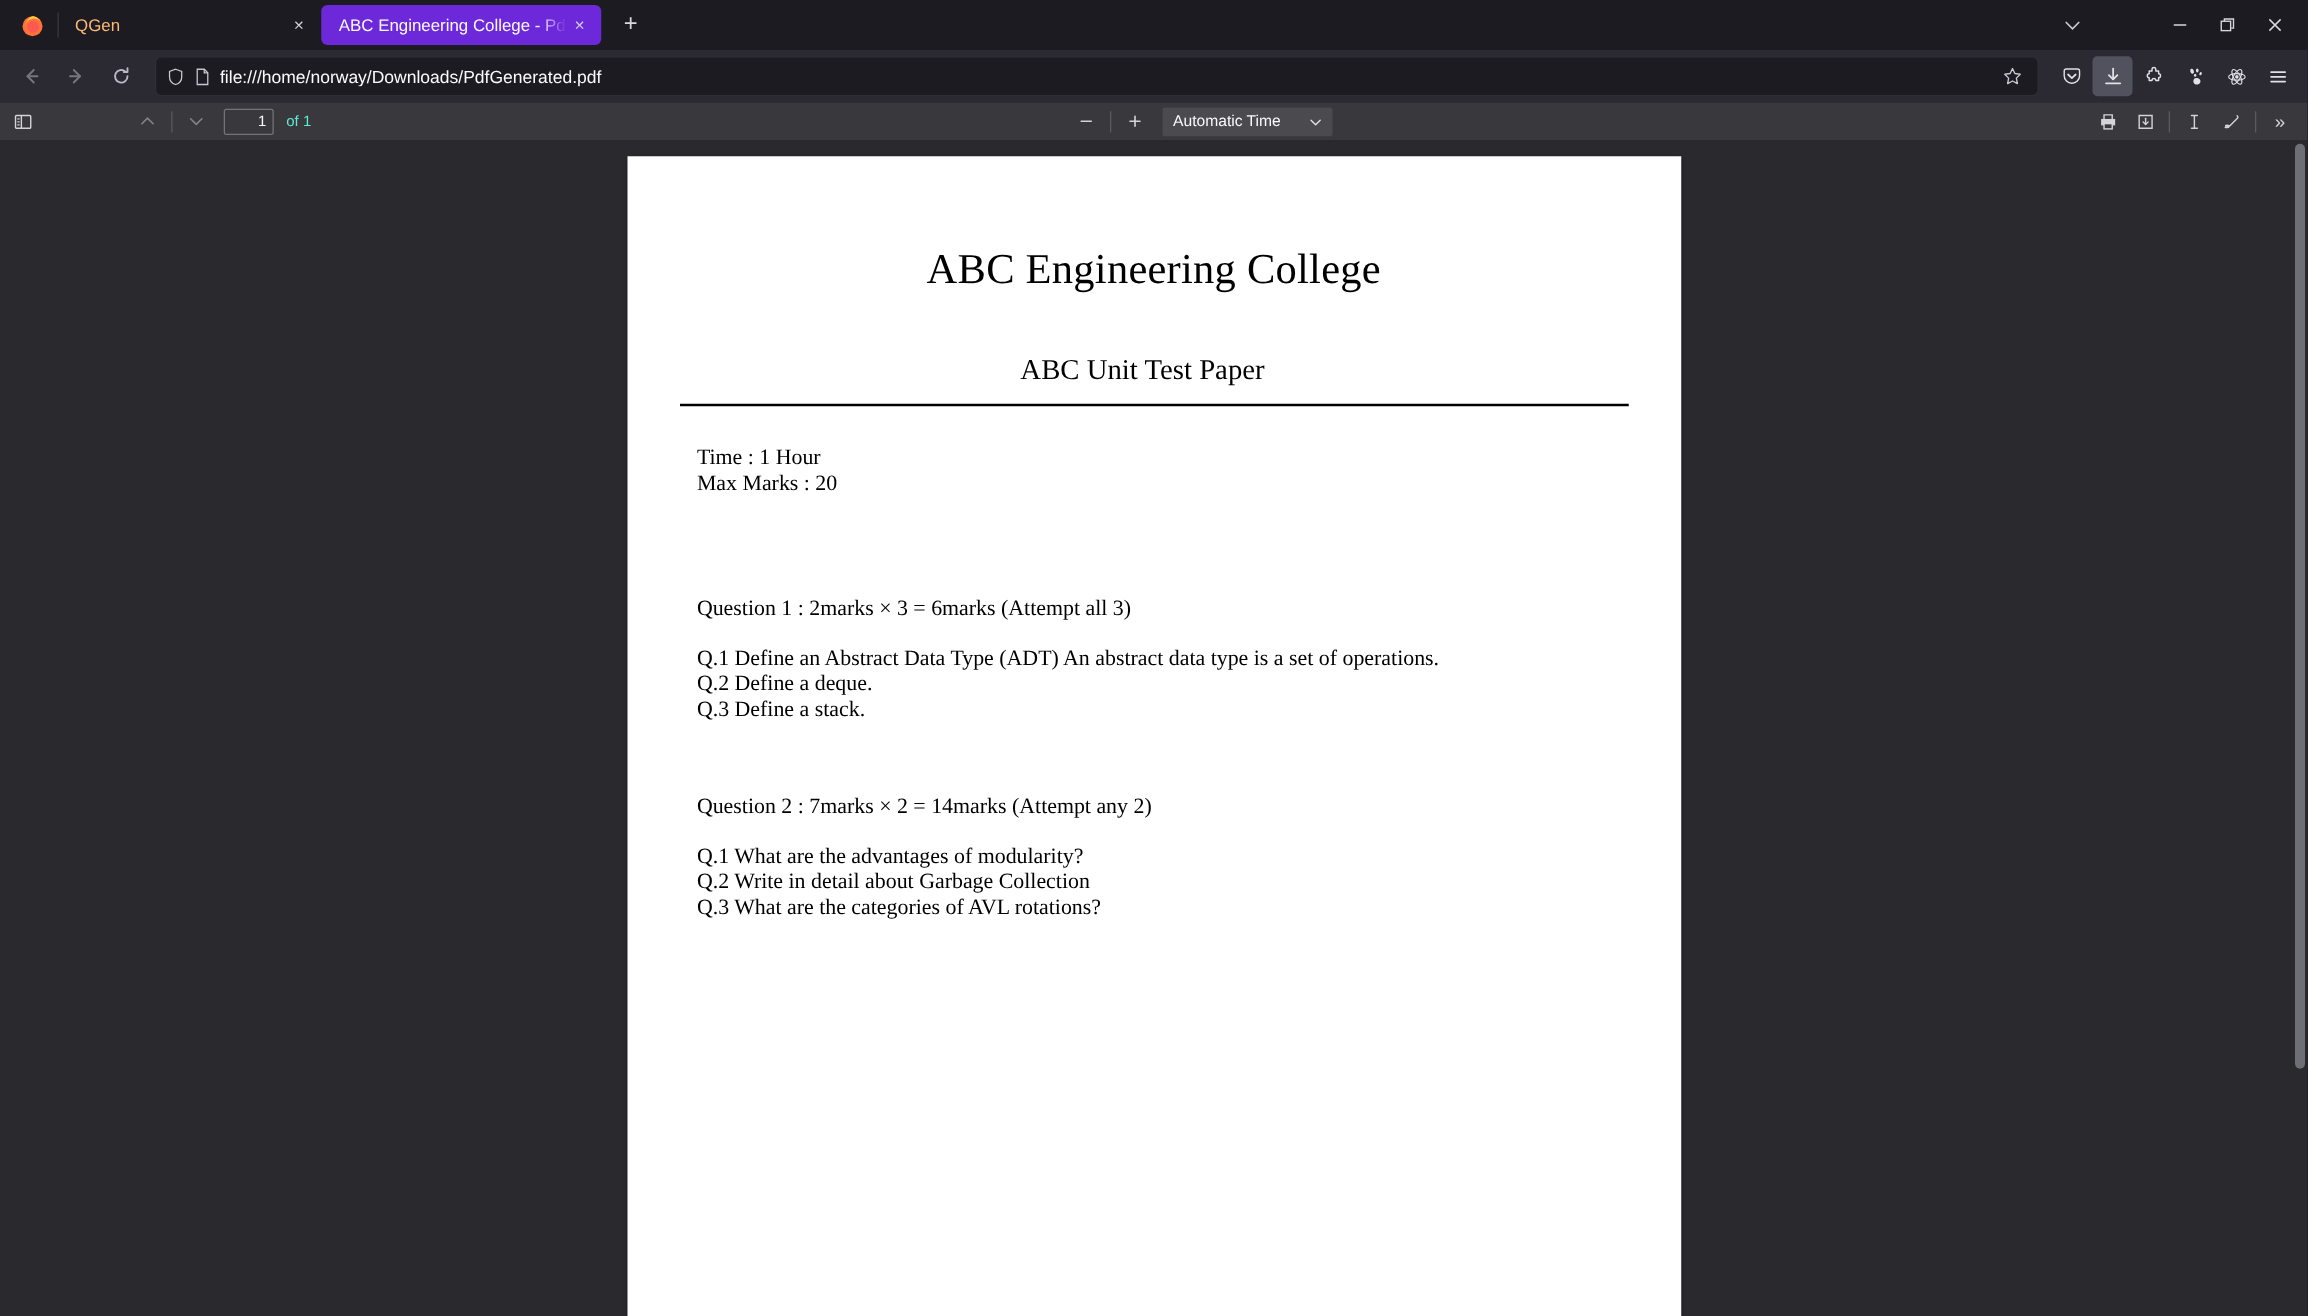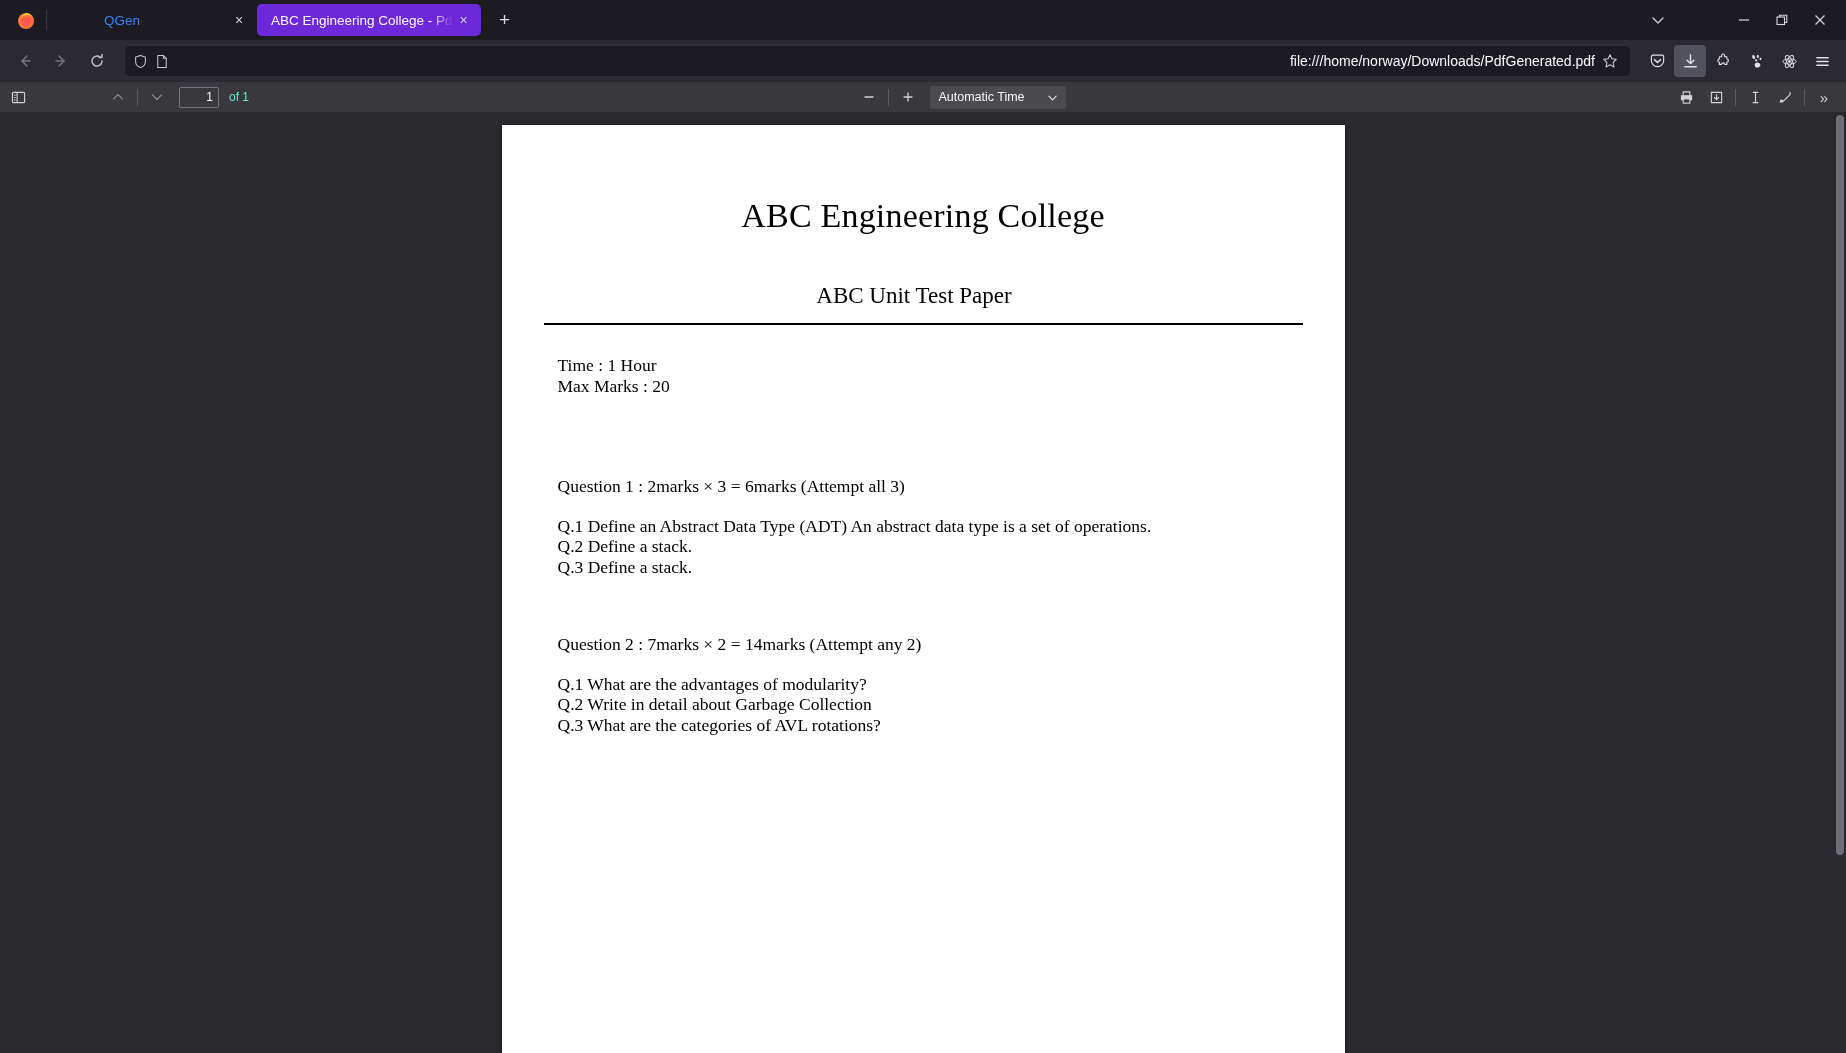--- a/index.html
+++ b/index.html
@@ -27,35 +27,35 @@
   .tab.inactive { background: transparent; }
   .tab.inactive::before{
     content:""; position:absolute; left:0; top:6px; bottom:6px; width:1px; background:#3a3a44;
   }
   .tab.active { background:#6d28d9; }
   .tab-label {
     flex:1; color:#fbfbfe; font-size: 13.5px; white-space:nowrap; overflow:hidden;
     -webkit-mask-image: linear-gradient(to right, #000 88%, transparent 100%);
             mask-image: linear-gradient(to right, #000 88%, transparent 100%);
   }
-  .tab.inactive .tab-label { color:#3b82f6;margin-left:44px; }
+  .tab.inactive .tab-label { color:#fdba74; }
   .tab-close {
     width:22px; height:22px; border-radius:4px; display:flex; align-items:center; justify-content:center;
     color:#cfcfd8; font-size:14px; line-height:1; flex:none;
   }
   .newtab {
     width:30px; height:30px; margin-left:8px; border-radius:4px;
     display:flex; align-items:center; justify-content:center; color:#d8d8e0; font-size:19px; font-weight:300;
   }
   .tabstrip-right { margin-left:auto; display:flex; align-items:center; gap: 2px; padding-right: 2px; }
   .winbtn { width:36px; height:32px; display:flex; align-items:center; justify-content:center; color:#d7d7de; }
   .listall { width:40px; height:32px; display:flex; align-items:center; justify-content:center; color:#c9c9d2; margin-right:46px;}
 
   
-  .navbar { height:42px; background:#2b2a33; display:flex; align-items:center; padding: 0 8px; gap: 2px; text-align: right; }
+  .navbar { height:42px; background:#2b2a33; display:flex; align-items:center; padding: 0 8px; gap: 2px; }
   .navbtn { width:34px; height:32px; display:flex; align-items:center; justify-content:center; color:#b9b9c4; border-radius:4px; }
   .navbtn.dim { color:#76767f; }
   .urlbar {
     flex:1; height:32px; background:#1c1b22; border-radius:5px; margin:0 8px;
     display:flex; align-items:center; padding: 0 8px; gap:7px; border:1px solid #2f2e38;
   }
   .url-text { color:#fbfbfe; font-size:14px; flex:1; white-space:nowrap; overflow:hidden; }
   .star { color:#c7c7d1; font-size:15px; margin-right:4px; }
   .navbar-right { display:flex; align-items:center; gap:1px; }
   .tbicon { width:32px; height:32px; border-radius:4px; display:flex; align-items:center; justify-content:center; color:#e0e0e6; }
@@ -329,21 +329,21 @@
         <div class="blk">Max Marks : 20</div>
 
         <div class="gap-lg"></div>
 
 
         <div class="gap-lg"></div>
 
         <div class="blk">Question 1 :  2marks × 3 = 6marks  (Attempt all 3)</div>
         <div class="gap-sm"></div>
         <div class="blk">Q.1 Define an Abstract Data Type (ADT) An abstract data type is a set of operations.</div>
-        <div class="blk">Q.2 Define a stack.</div>
+        <div class="blk">Q.2 Define a deque.</div>
         <div class="blk">Q.3 Define a stack.</div>
 
         <div class="gap-md"></div>
         <div class="gap-sm"></div>
 
         <div class="blk">Question 2 :  7marks × 2 = 14marks  (Attempt any 2)</div>
         <div class="gap-sm"></div>
         <div class="blk">Q.1 What are the advantages of modularity?</div>
         <div class="blk">Q.2 Write in detail about Garbage Collection</div>
         <div class="blk">Q.3 What are the categories of AVL rotations?</div>

